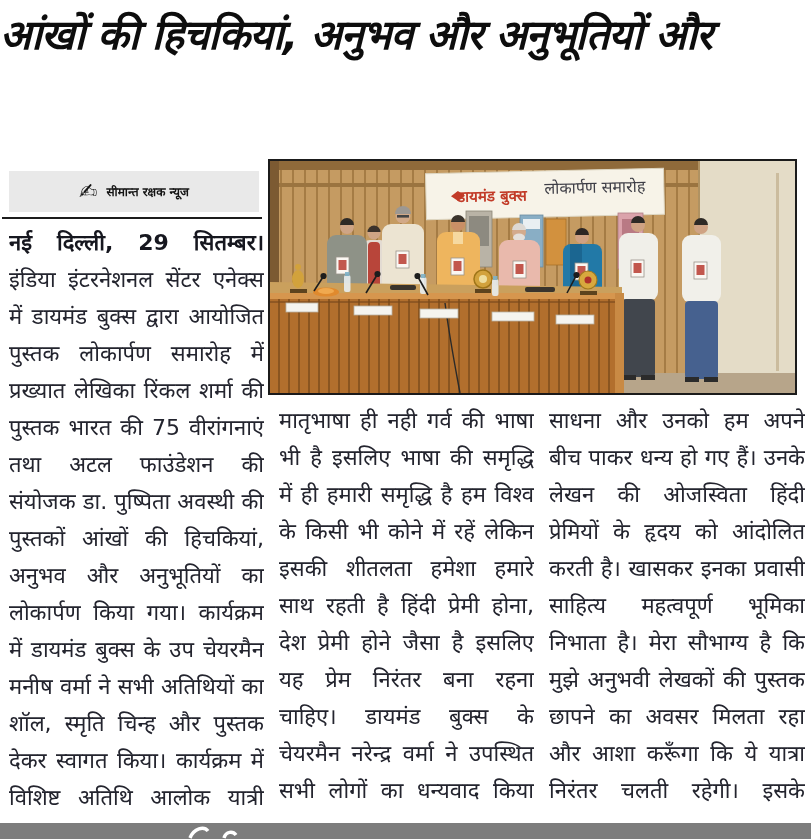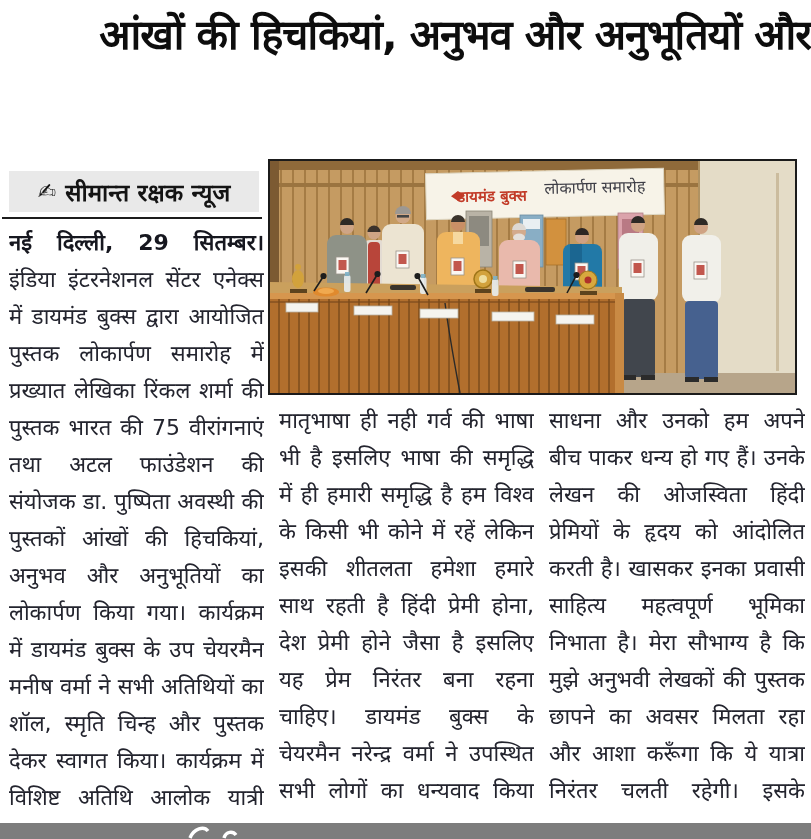--- a/index.html
+++ b/index.html
@@ -3,33 +3,33 @@
 <meta charset="utf-8">
 <style>
   html,body { margin:0; padding:0; background:#ffffff; }
   .page {
     position:relative; width:811px; height:839px; background:#ffffff;
     overflow:hidden; font-family:"DejaVu Sans", sans-serif;
   }
 
   
   .headline {
-    position:absolute; top:2px; left:0; width:811px; text-align:right;
-    font-weight:bold; color:#0d0d0d; letter-spacing:-1px;
+    position:absolute; top:2px; left:0; width:811px; text-align:left;
+    font-weight:bold; color:#0d0d0d; letter-spacing:-1px;font-style:italic;
   }
   .headline .hl-line { font-size:41px; line-height:67px; white-space:nowrap; }
 
   
   .byline-box {
     position:absolute; left:9px; top:171px; width:250px; height:41px;
     background:#e9e9e9; display:flex; align-items:center; justify-content:center; gap:9px;
     box-sizing:border-box;
   }
   .byline-box .glyph { font-size:22px; color:#111; }
-  .byline-box .label { font-size:24px; font-weight:bold; color:#141414; }
+  .byline-box .label { font-size:12px; font-weight:bold; color:#141414; }
   .byline-rule { position:absolute; left:2px; top:217px; width:260px; height:2px; background:#1c1c1c; }
 
   
   .photo-frame {
     position:absolute; left:268px; top:159px; width:529px; height:236px;
     border:2px solid #1b1b1b; box-sizing:border-box; background:#c59b62;
   }
   .photo-frame svg { display:block; width:100%; height:100%; }
 
   

